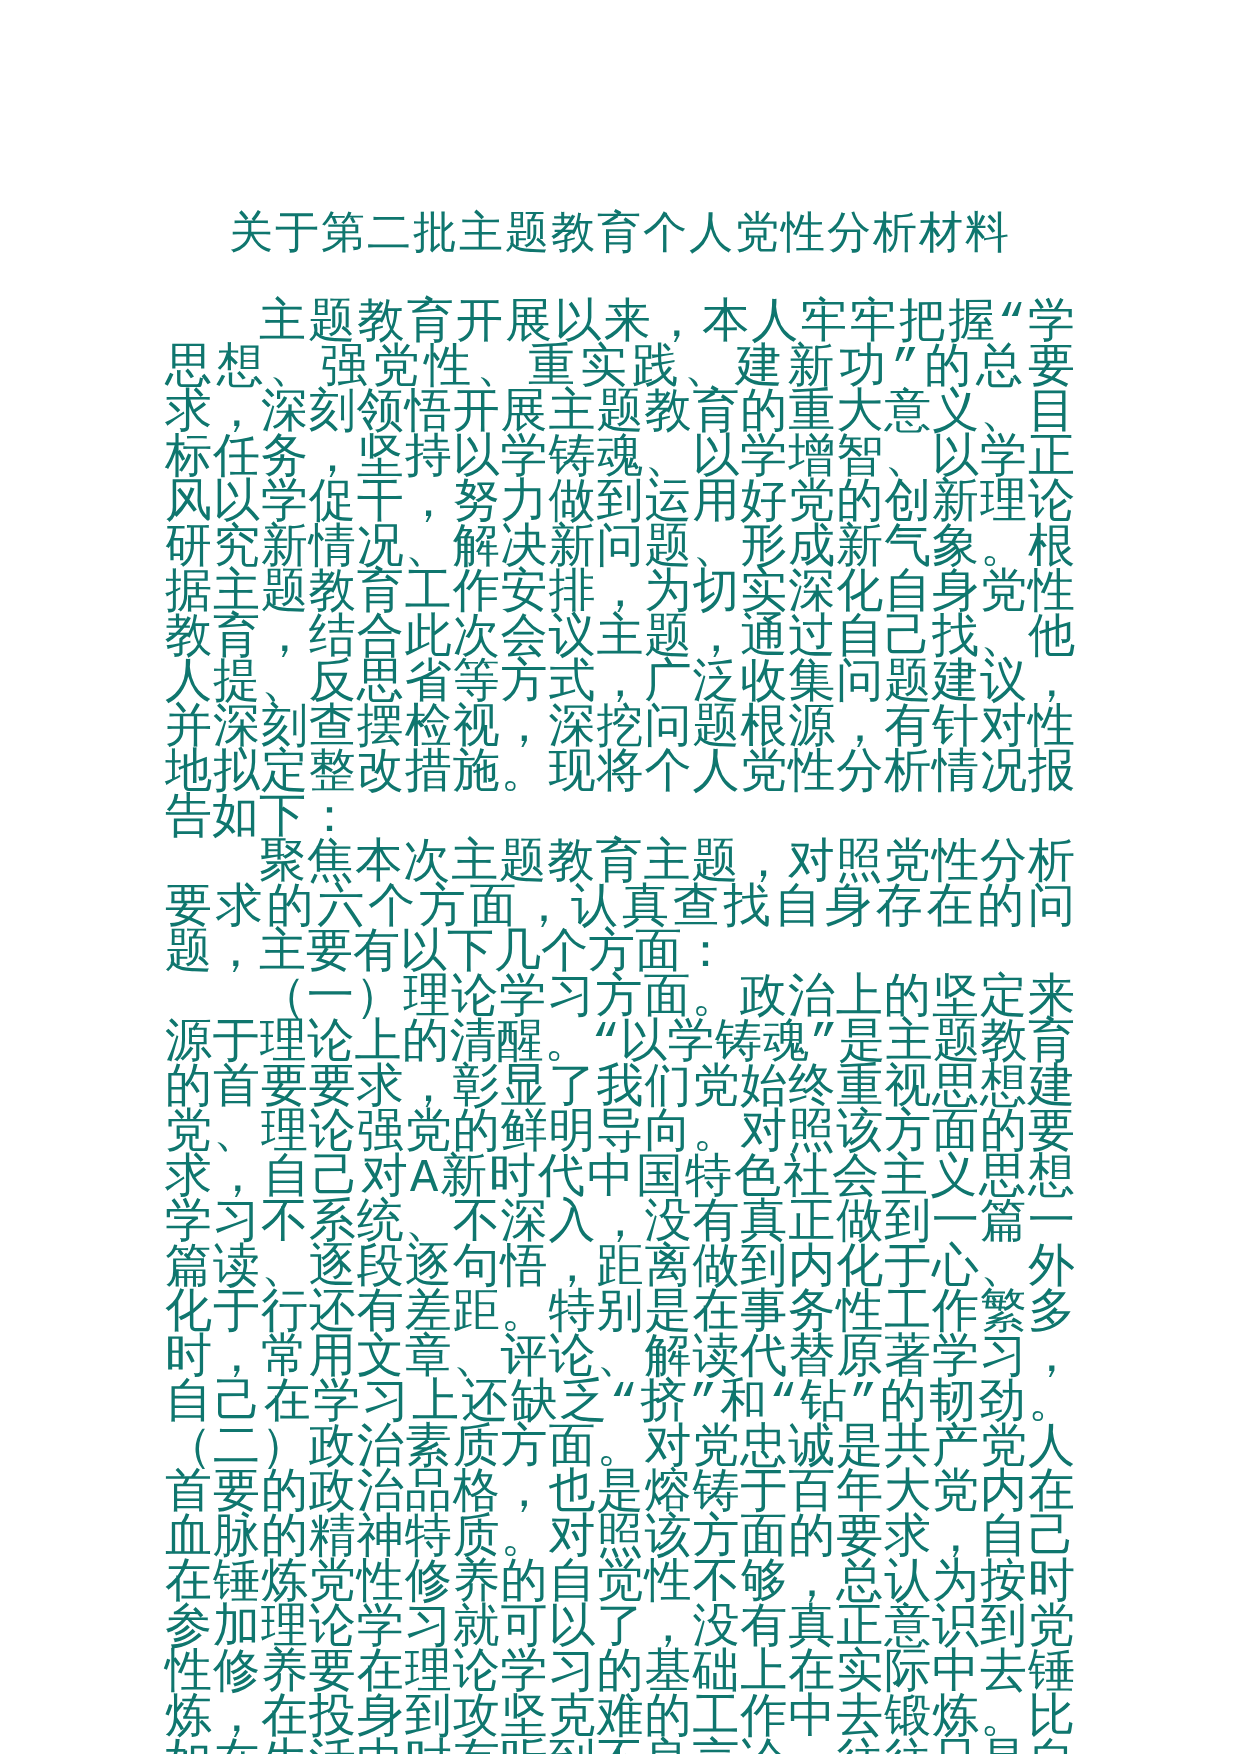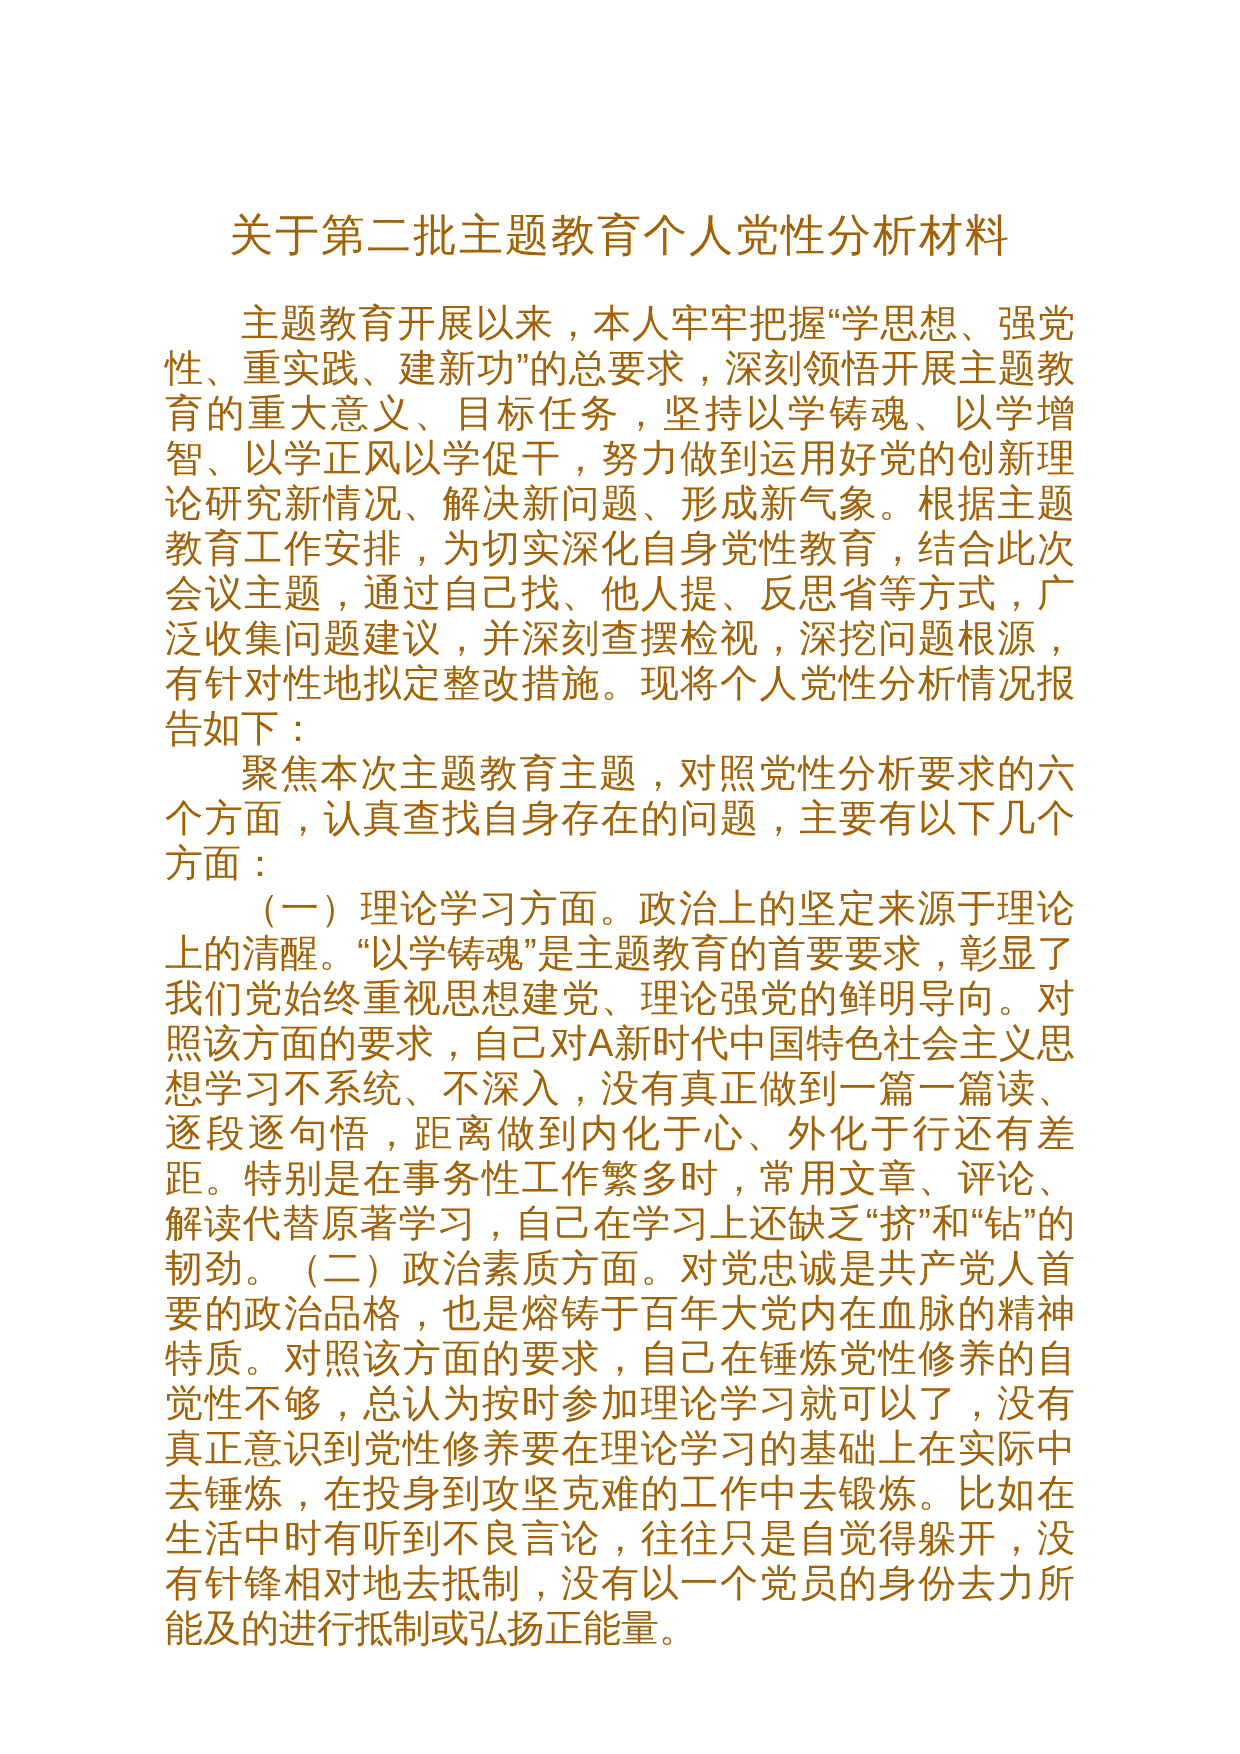--- a/index.html
+++ b/index.html
@@ -6,38 +6,38 @@
     margin: 0;
     padding: 0;
     background: #ffffff;
   }
   .page {
     position: relative;
     width: 1240px;
     height: 1754px;
     margin: 0 auto;
     background: #ffffff;
-    color: #a16207;
-    font-family: Liberation Sans, sans-serif;
+    color: #0f766e;
+    font-family: Liberation Mono, monospace;
     box-sizing: border-box;
     padding: 205px 165px 0 165px;
     overflow: hidden;
   }
   .doc-title {
     margin: 0 0 36px 0;
     font-size: 44px;
     line-height: 60px;
     font-weight: normal;
     letter-spacing: 2px;
     text-align: center;
     white-space: nowrap;
   }
   .doc-body p {
     margin: 0;
-    font-size: 38px;
+    font-size: 47px;
     line-height: 45px;
     text-align: justify;
     text-indent: 2em;
     word-break: break-all;
   }
   .doc-body p.heading {
     font-weight: bold;
   }
 </style>
 </head>

